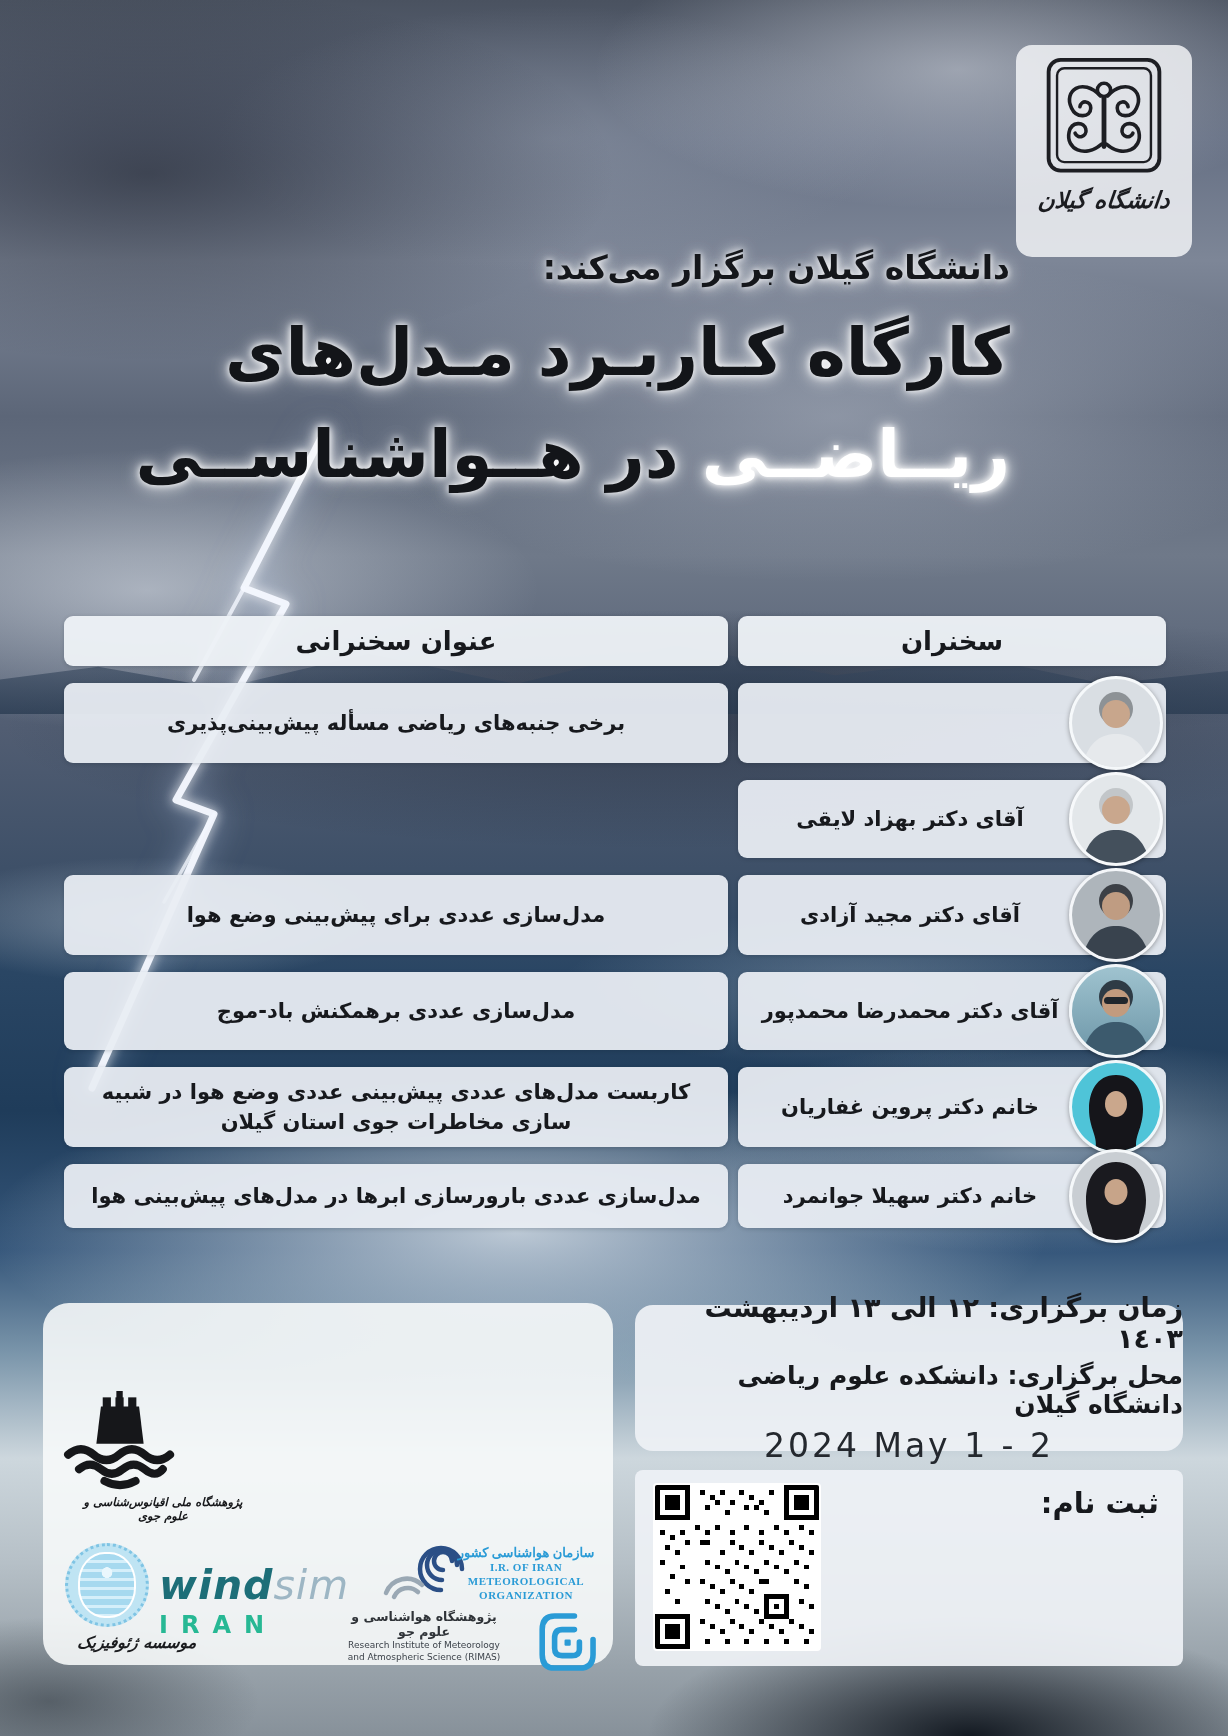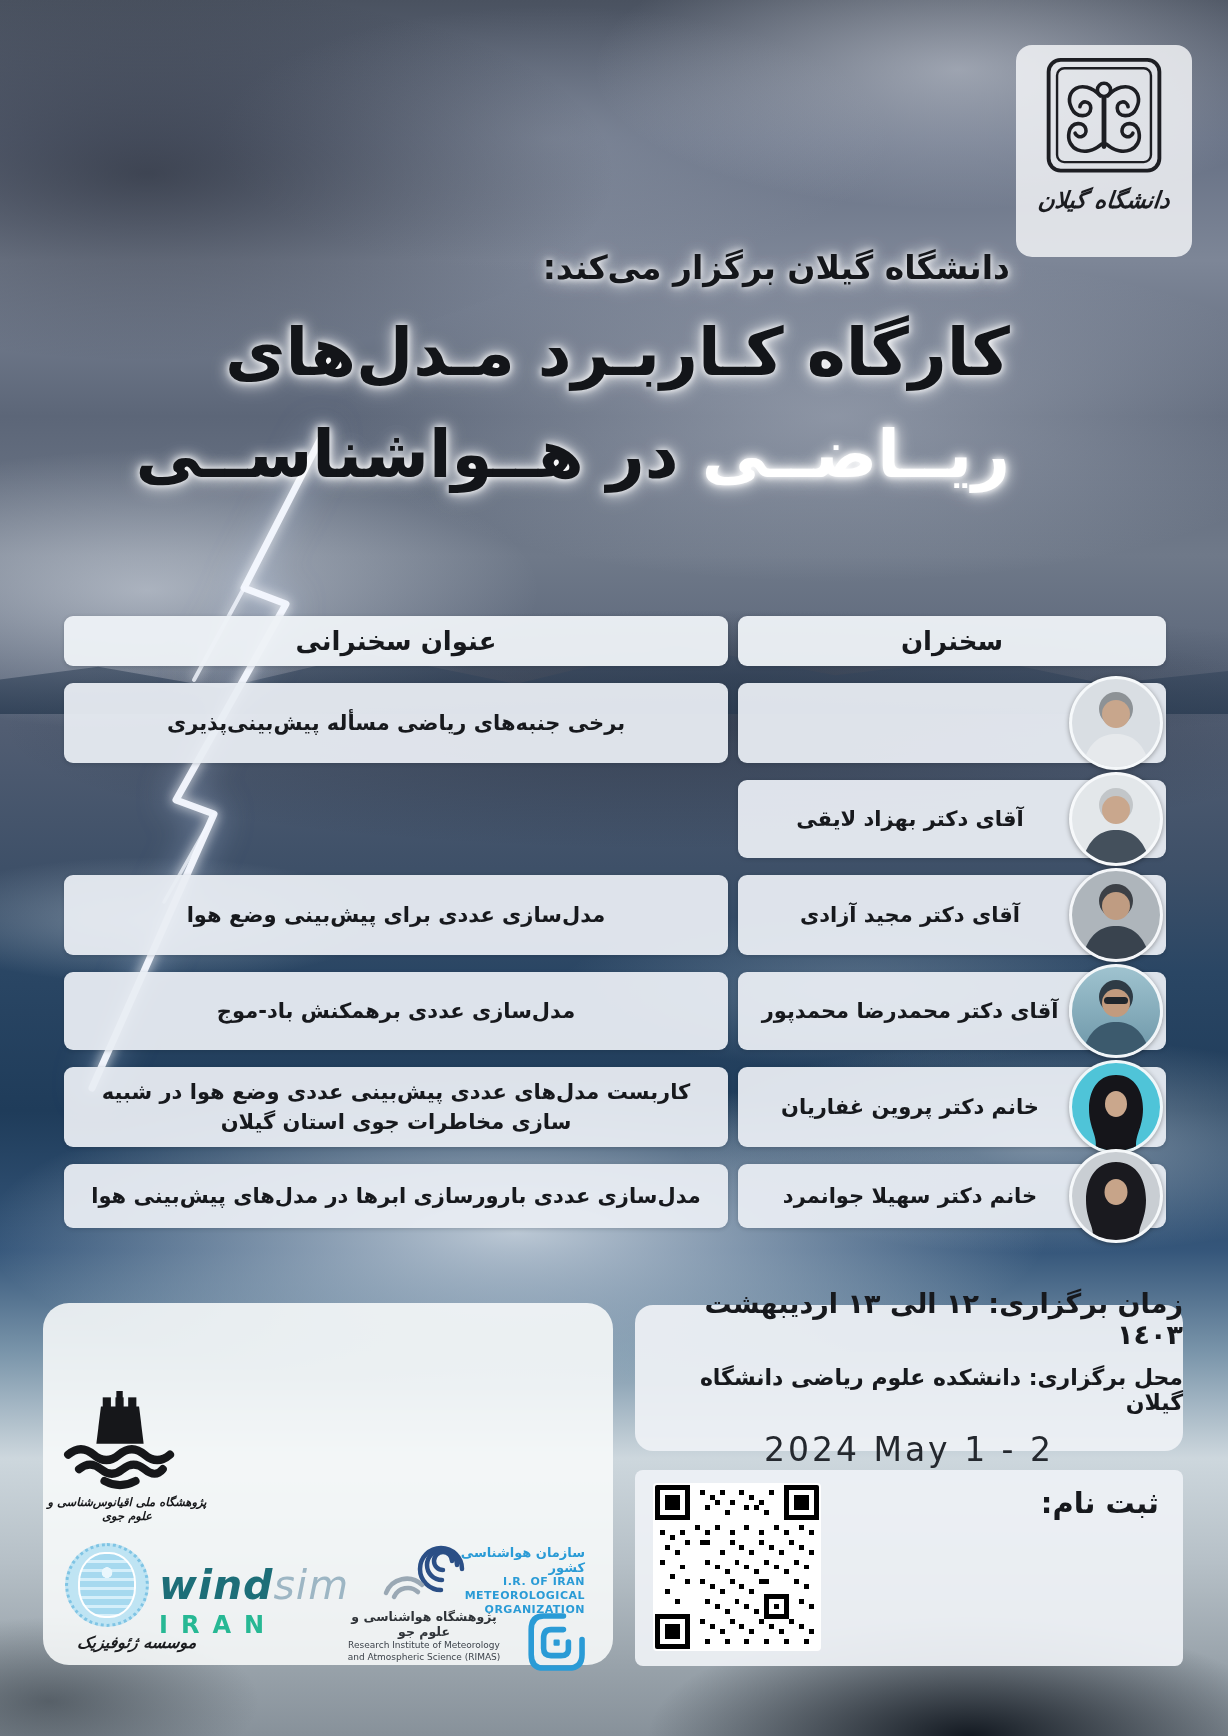--- a/index.html
+++ b/index.html
@@ -86,48 +86,48 @@
   .av1{background:#d9dee3;} .av2{background:#e3e7ea;} .av3{background:#aeb5bb;}
   .av4{background:linear-gradient(180deg,#9fc3cf,#6d96a8);}
   .av5{background:#4fc4d8;} .av6{background:#c9ced3;}
   
   .sponsor-box{
     position:absolute; left:43px; top:1303px; width:570px; height:362px;
     background:rgba(248,250,251,.88); border-radius:26px;
   }
   .ship-logo{position:absolute; left:16px; top:88px;}
   .ship-caption{position:absolute; left:0px; top:192px; width:168px; text-align:center;
-    direction:rtl; font-size:11.5px; font-weight:bold; font-style:italic; color:#16171a;}
+    direction:rtl; font-size:11.5px; font-weight:bold; font-style:italic; color:#16171a;padding-left:36px;}
   .ut-logo{position:absolute; left:22px; top:240px; width:84px; height:84px; border-radius:50%;
     background:#bfe4f3; border:3px dotted #7fc4e4; box-sizing:border-box;
     display:flex; align-items:center; justify-content:center;}
   .ut-inner{width:54px; height:62px; border-radius:46%; border:2px solid #fff; background:
     radial-gradient(circle at 50% 30%, #eaf7fd 0 10%, transparent 11%),
     repeating-linear-gradient(180deg, #a6d9ef 0 6px, #d5effa 6px 9px);}
   .ut-caption{position:absolute; left:-6px; top:330px; width:200px; text-align:center;
     direction:rtl; font-size:16px; font-weight:bold; font-style:italic; transform:skewX(-8deg); color:#1a1b1e;}
   .windsim{position:absolute; left:116px; top:258px; width:200px;}
   .ws-line{font-size:41px; letter-spacing:1px; font-style:italic;}
   .ws-wind{color:#1d6e78; font-weight:bold;}
   .ws-sim{color:#9db6c4;}
   .ws-power{margin-top:2px; font-size:24px; font-weight:bold; letter-spacing:13px; color:#27b894;}
   .rimas{position:absolute; left:296px; top:232px; width:170px; text-align:center;}
   .rimas-fa{direction:rtl; font-size:12.5px; font-weight:bold; color:#2f3338; margin-top:4px;}
   .rimas-en{font-size:9px; color:#3c424a; line-height:1.35;}
-  .irimo{position:absolute; right:28px; top:242px; width:140px; text-align:right;}
+  .irimo{position:absolute; right:17px; top:242px; width:140px; text-align:center;font-family:Liberation Serif, serif;}
   .irimo-fa{direction:rtl; font-size:13px; font-weight:bold; color:#2a9bd6;}
   .irimo-en{font-size:11px; font-weight:bold; color:#2a9bd6; line-height:1.25; letter-spacing:.5px;}
   .irimo-mark{position:absolute; right:-2px; top:64px;}
   .date-box{
     position:absolute; left:635px; top:1305px; width:548px; height:146px;
     background:rgba(238,241,245,.93); border-radius:18px;
-    display:flex; flex-direction:column; align-items:center; justify-content:center; gap:15px;
+    display:flex; flex-direction:column; align-items:center; justify-content:center; gap:7px;
   }
   .date-line{direction:rtl; font-size:27px; font-weight:bold;}
-  .venue-line{direction:rtl; font-size:22px; font-weight:bold;padding-left:33px;}
+  .venue-line{direction:rtl; font-size:25px; font-weight:bold;padding-left:33px;}
   .greg-line{direction:ltr; font-size:33px; font-weight:normal; letter-spacing:3px; color:#24282e;}
   .reg-box{
     position:absolute; left:635px; top:1470px; width:548px; height:196px;
     background:rgba(238,241,245,.93); border-radius:8px;
   }
   .qr{position:absolute; left:18px; top:13px; width:168px; height:168px; background:#fff;
     border-radius:4px; padding:2px; box-sizing:border-box;}
   .reg-label{position:absolute; right:24px; top:16px; direction:rtl; font-size:29px; font-weight:bold;}
 </style>
 </head>

